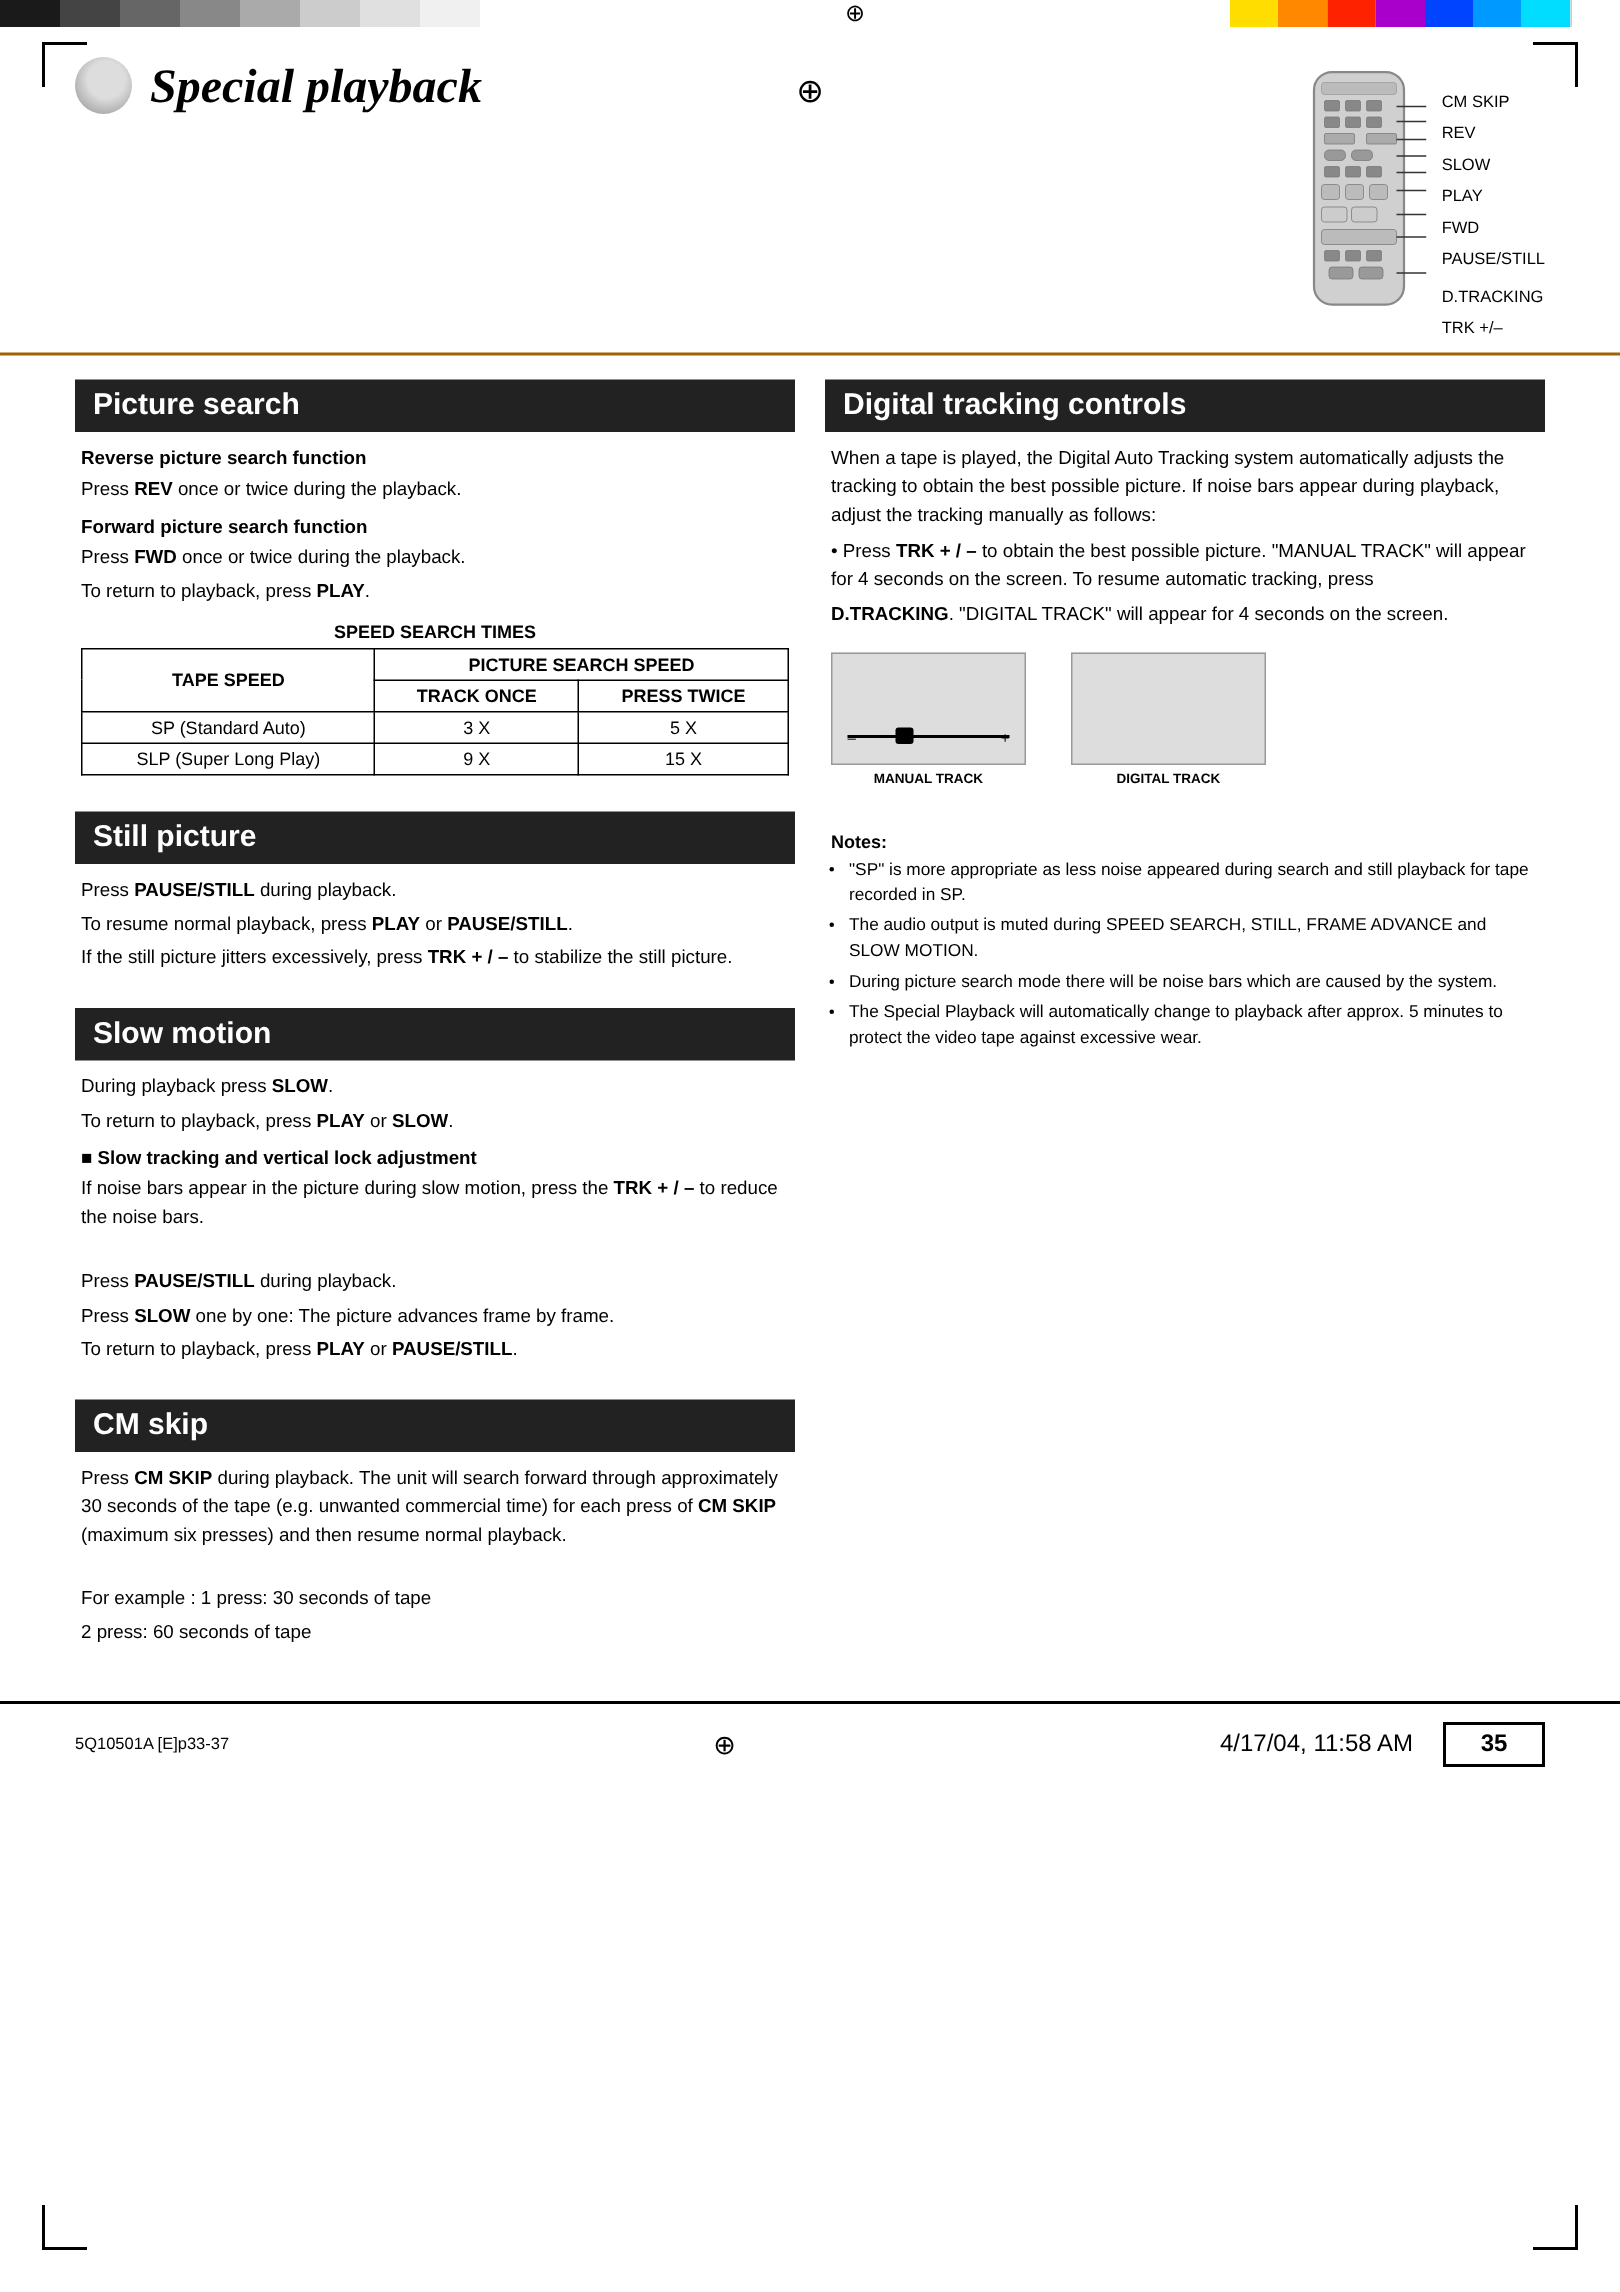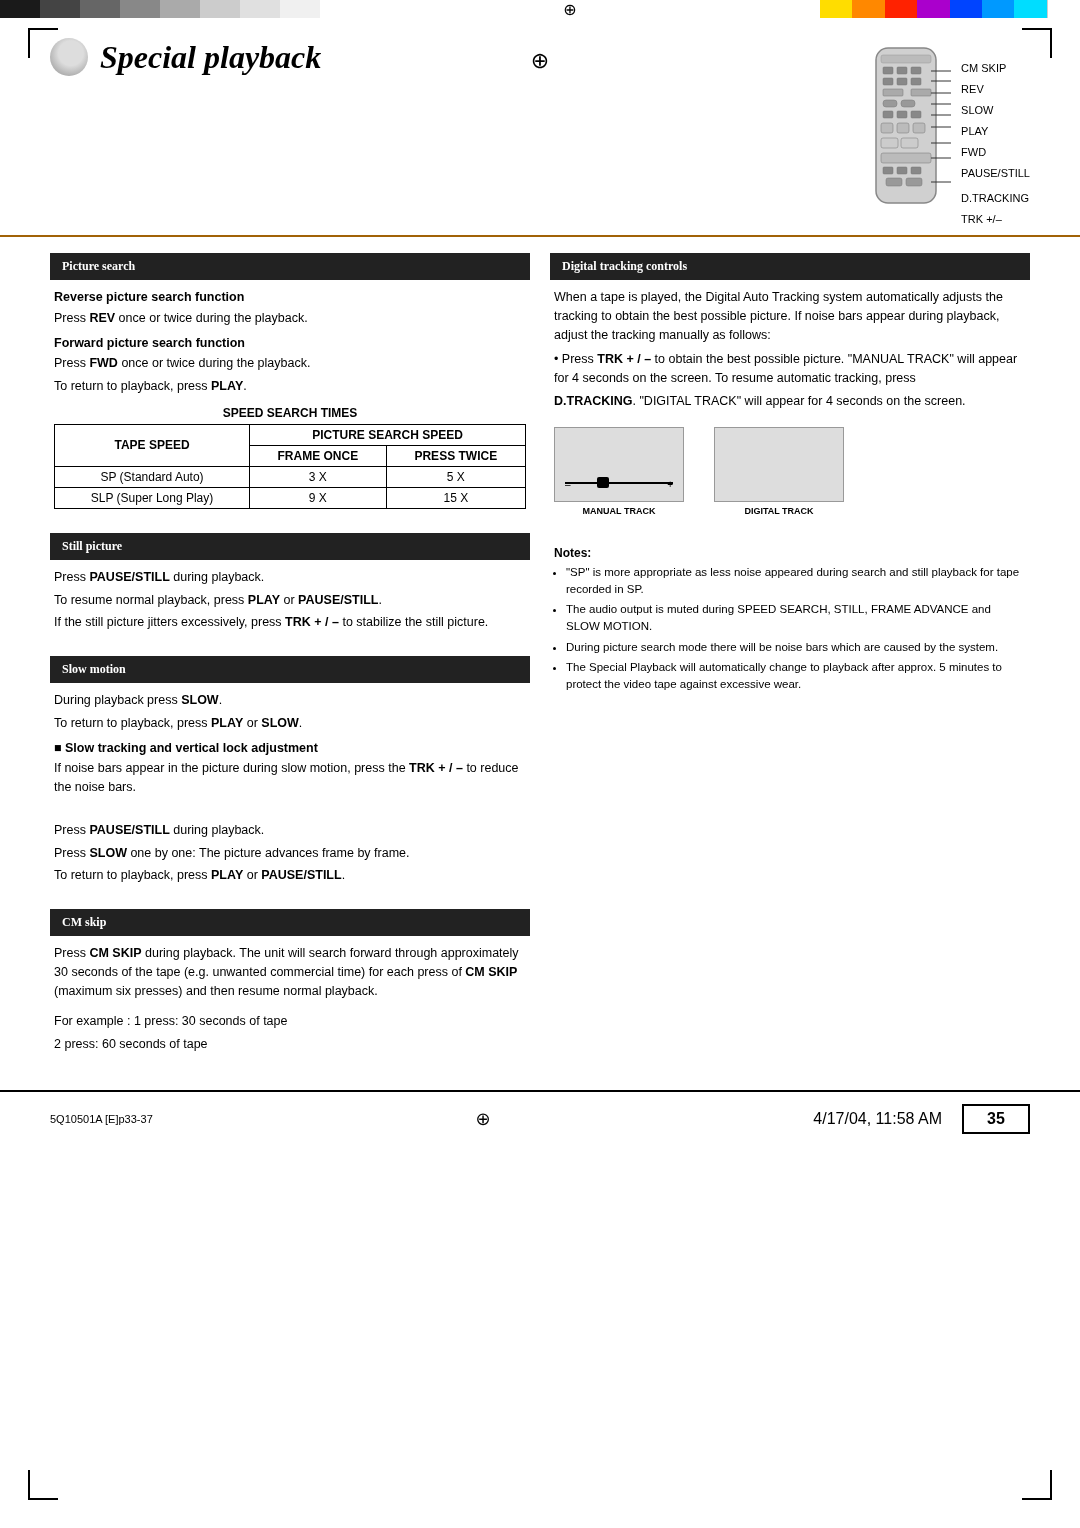--- a/index.html
+++ b/index.html
@@ -41,25 +41,24 @@
     }
     .color-block-right span {
       flex: 1;
       height: 18px;
     }
 
     
     .section-header {
       background: #222;
       color: #fff;
-      font-size: 12px;
+      font-size: 20px;
       font-weight: bold;
       padding: 6px 12px;
       margin-bottom: 8px;
-      font-family: Liberation Serif, serif;
     }
 
     
     .section-body {
       padding: 0 4px;
       margin-bottom: 16px;
     }
 
     .section-body p {
       font-size: 12.5px;
@@ -260,21 +259,21 @@
 
         <div class="speed-table-wrapper">
           <div class="speed-table-title">SPEED SEARCH TIMES</div>
           <table class="speed-table">
             <thead>
               <tr>
                 <th rowspan="2">TAPE SPEED</th>
                 <th colspan="2">PICTURE SEARCH SPEED</th>
               </tr>
               <tr>
-                <th>FRAME ONCE</th>
+                <th>TRACK ONCE</th>
                 <th>PRESS TWICE</th>
               </tr>
             </thead>
             <tbody id="speed-table-body">
             <tr>
                   <td>SP (Standard Auto)</td>
                   <td>3 X</td>
                   <td>5 X</td>
                 </tr>
                 <tr>
@@ -318,21 +317,21 @@
         <p>To return to playback, press <strong>PLAY</strong> or <strong>PAUSE/STILL</strong>.</p>
       </div>
     </div>
 
     <div style="margin-top:8px;">
       <div class="section-header">
         <span>CM skip</span>
       </div>
       <div class="section-body">
         <p>Press <strong>CM SKIP</strong> during playback. The unit will search forward through approximately 30 seconds of the tape (e.g. unwanted commercial time) for each press of <strong>CM SKIP</strong> (maximum six presses) and then resume normal playback.</p>
-        <div style="margin-top:12px;">
+        <div style="margin-top:24px;">
           <p id="cm-ex-1">For example : 1 press: 30 seconds of tape</p>
           <p id="cm-ex-2">                2 press: 60 seconds of tape</p>
         </div>
       </div>
     </div>
 
   </div>
 
   <div style="flex:1; display:flex; flex-direction:column; margin-top:16px;">
 

